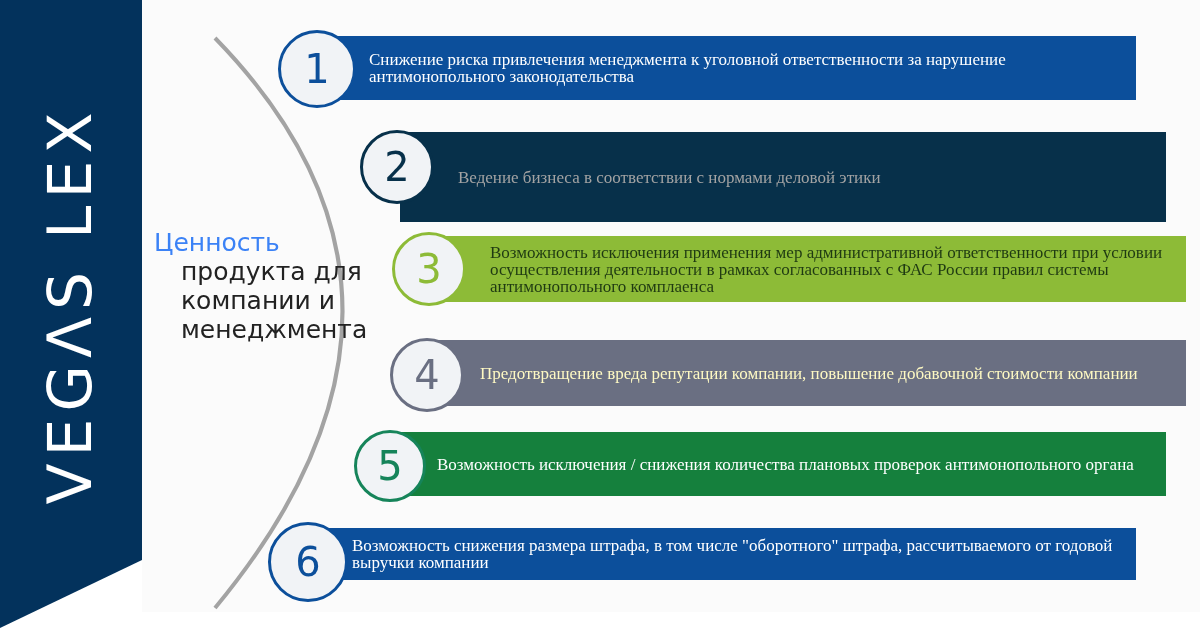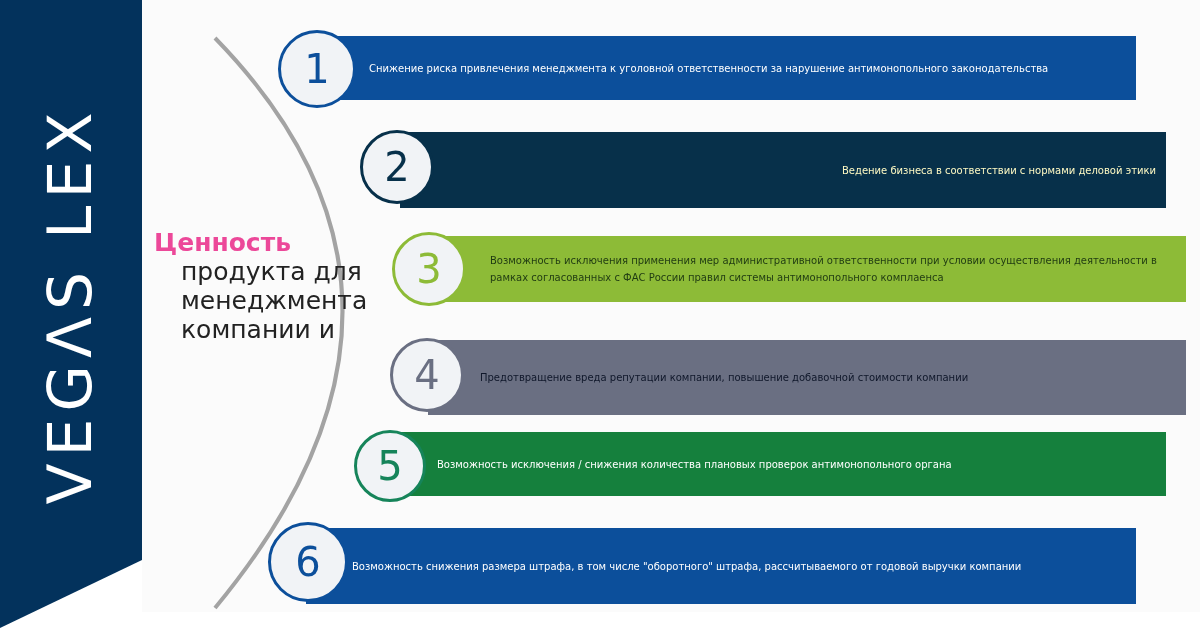--- a/index.html
+++ b/index.html
@@ -3,24 +3,24 @@
   <meta charset="utf-8">
   <style>
     html, body { margin:0; padding:0; }
     body { width:1200px; height:628px; position:relative; overflow:hidden; background:#ffffff; font-family:"DejaVu Sans", sans-serif; }
     .canvas { position:absolute; left:142px; top:0; width:1058px; height:612px; background:#fbfbfb; }
     .brand-band { position:absolute; left:0; top:0; width:142px; height:628px; }
     .brand-band svg { position:absolute; left:0; top:0; }
     .brand-text { position:absolute; left:70px; top:305px; transform:translate(-50%,-50%) rotate(-90deg); color:#ffffff; font-family:"DejaVu Sans", sans-serif; font-size:60px; letter-spacing:7px; white-space:nowrap; font-weight:400; }
     .arc { position:absolute; left:0; top:0; }
     .heading { position:absolute; left:154px; top:228px; line-height:29px; font-size:25px; color:#222; }
-    .heading .strong { color:#ec4899; font-weight:bold; display:block; }
+    .heading .strong { color:#3b82f6; font-weight:normal; display:block; }
     .heading .line { display:block;margin-left:27px; }
     .item { position:absolute; }
-    .bar { position:absolute; top:0; height:100%; box-sizing:border-box; display:flex; align-items:center; font-size:10px; line-height:17px; }
+    .bar { position:absolute; top:0; height:100%; box-sizing:border-box; display:flex; align-items:center; font-size:17px; line-height:17px;font-family:Liberation Serif, serif; }
     .circle { position:absolute; border-radius:50%; background:#f1f3f6; box-sizing:border-box; display:flex; align-items:center; justify-content:center; font-size:40px; font-family:"DejaVu Sans", sans-serif; }
   </style>
 </head>
 <body>
 
 <div class="canvas"></div>
 
 <div class="brand-band">
   <svg width="142" height="628">
     <polygon points="0,0 142,0 142,560 0,628" fill="#03325c"></polygon>
@@ -28,69 +28,69 @@
   <div class="brand-text">VEGΛS LEX</div>
 </div>
 
 <svg class="arc" width="1200" height="628">
   <path d="M 215 38 Q 470 300 215 608" fill="none" stroke="#a3a3a3" stroke-width="4"></path>
 </svg>
 
 <div class="heading">
   <span class="strong">Ценность</span>
   <span class="line">продукта для</span>
+  <span class="line">компании и</span>
   <span class="line">менеджмента</span>
-  <span class="line">компании и</span>
 </div>
 
 <div class="item" style="left:278px;top:30px;width:858px;height:76px;">
   <div class="bar" style="left:40px;right:0;top:6px;height:64px;background:#0c4f9b;color:#ffffff;padding-left:51px;padding-right:10px;">
     <span>Снижение риска привлечения менеджмента к уголовной ответственности за нарушение антимонопольного законодательства</span>
   </div>
   <div class="circle" style="left:0;top:0;width:78px;height:78px;border:3px solid #0c4f9b;color:#0c4f9b;">
     <span>1</span>
   </div>
 </div>
 
 <div class="item" style="left:360px;top:130px;width:806px;height:76px;">
-  <div class="bar" style="left:40px;right:0;top:2px;height:76px;background:#07304a;color:#fef9c3;padding-left:58px;padding-right:10px;justify-content:flex-end;">
+  <div class="bar" style="left:40px;right:0;top:2px;height:90px;background:#07304a;color:#a3a3a3;padding-left:58px;padding-right:10px;">
     <span>Ведение бизнеса в соответствии с нормами деловой этики</span>
   </div>
   <div class="circle" style="left:0;top:0;width:74px;height:74px;border:3px solid #07304a;color:#07304a;">
     <span>2</span>
   </div>
 </div>
 
 <div class="item" style="left:390px;top:230px;width:796px;height:76px;">
   <div class="bar" style="left:40px;right:0;top:6px;height:66px;background:#8dbb37;color:#1f3a12;padding-left:60px;padding-right:22px;">
     <span>Возможность исключения применения мер административной ответственности при условии осуществления деятельности в рамках согласованных с ФАС России правил системы антимонопольного комплаенса</span>
   </div>
   <div class="circle" style="left:2px;top:2px;width:74px;height:74px;border:3px solid #8dbb37;color:#8dbb37;">
     <span>3</span>
   </div>
 </div>
 
 <div class="item" style="left:388px;top:336px;width:798px;height:76px;">
-  <div class="bar" style="left:40px;right:0;top:4px;height:75px;background:#6a6f82;color:#0f172a;padding-left:52px;padding-right:10px;">
+  <div class="bar" style="left:40px;right:0;top:4px;height:66px;background:#6a6f82;color:#fef9c3;padding-left:52px;padding-right:10px;">
     <span>Предотвращение вреда репутации компании, повышение добавочной стоимости компании</span>
   </div>
   <div class="circle" style="left:2px;top:2px;width:74px;height:74px;border:3px solid #6a6f82;color:#6a6f82;">
     <span>4</span>
   </div>
 </div>
 
 <div class="item" style="left:352px;top:428px;width:814px;height:76px;">
   <div class="bar" style="left:40px;right:0;top:4px;height:64px;background:#15803d;color:#ffffff;padding-left:45px;padding-right:10px;">
     <span>Возможность исключения / снижения количества плановых проверок антимонопольного органа</span>
   </div>
   <div class="circle" style="left:2px;top:2px;width:72px;height:72px;border:3px solid #16845a;color:#16845a;">
     <span>5</span>
   </div>
 </div>
 
 <div class="item" style="left:266px;top:522px;width:870px;height:76px;">
-  <div class="bar" style="left:40px;right:0;top:6px;height:76px;background:#0c4f9b;color:#ffffff;padding-left:46px;padding-right:10px;">
+  <div class="bar" style="left:40px;right:0;top:6px;height:52px;background:#0c4f9b;color:#ffffff;padding-left:46px;padding-right:10px;">
     <span>Возможность снижения размера штрафа, в том числе "оборотного" штрафа, рассчитываемого от годовой выручки компании</span>
   </div>
   <div class="circle" style="left:2px;top:0;width:80px;height:80px;border:3px solid #0c4f9b;color:#0c4f9b;">
     <span>6</span>
   </div>
 </div>
 
 </body></html>

